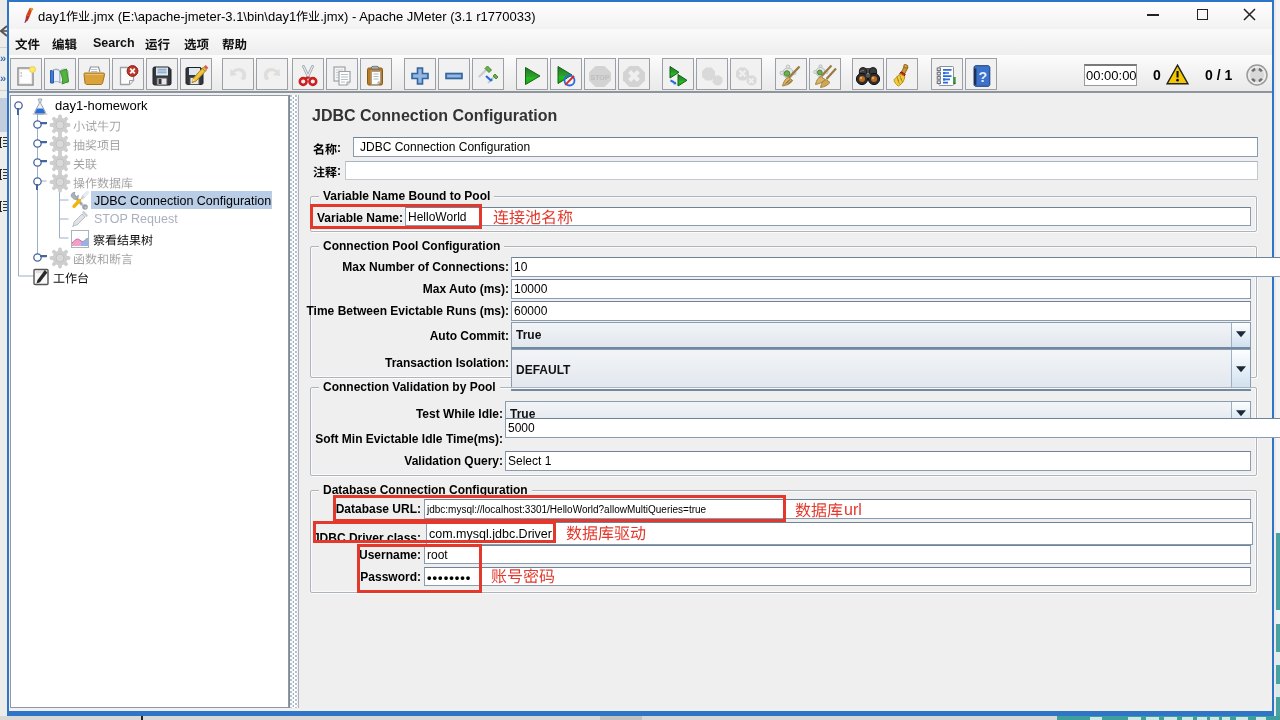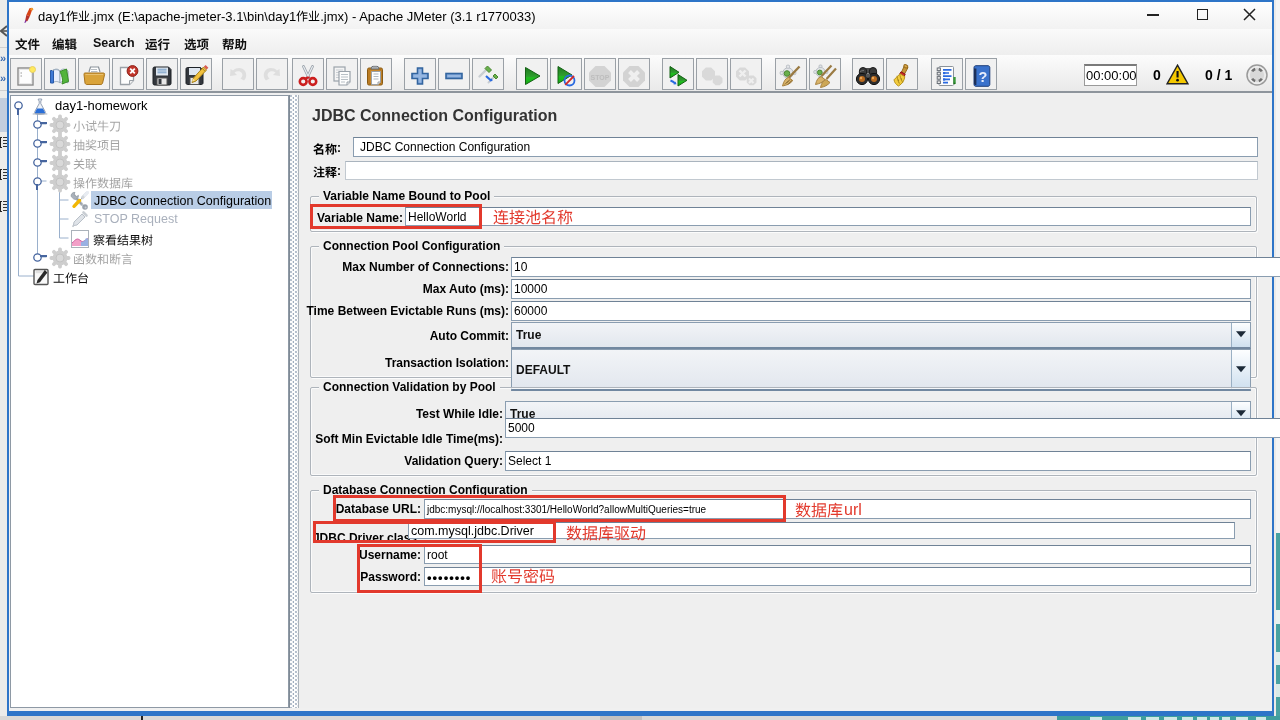--- a/index.html
+++ b/index.html
@@ -615,21 +615,21 @@
     <span style="">Select 1</span>
   </div>
 <div class="grp" style="left:310px;top:490px;width:947px;height:103px">
     <div class="gt">Database Connection Configuration</div>
   </div>
 <div class="lbl" style="right:859px;top:501px;line-height:16px">Database URL:</div>
 <div class="tf" style="left:424px;top:499px;width:827px;height:20px">
     <span style="font-size:10px">jdbc:mysql://localhost:3301/HelloWorld?allowMultiQueries=true</span>
   </div>
 <div class="lbl" style="right:859px;top:530px;line-height:16px">JDBC Driver class:</div>
-<div class="tf" style="left:408px;top:522px;width:827px;height:17px">
+<div class="tf" style="left:426px;top:522px;width:827px;height:23px">
     <span style="font-size:12.5px">com.mysql.jdbc.Driver</span>
   </div>
 <div class="lbl" style="right:859px;top:547px;line-height:16px">Username:</div>
 <div class="tf" style="left:424px;top:545px;width:827px;height:19px">
     <span style="">root</span>
   </div>
 <div class="lbl" style="right:859px;top:569px;line-height:16px">Password:</div>
 <div class="tf" style="left:424px;top:567px;width:827px;height:19px">
     <span style="font-weight:bold;font-size:13px;letter-spacing:1px">••••••••</span>
   </div>

